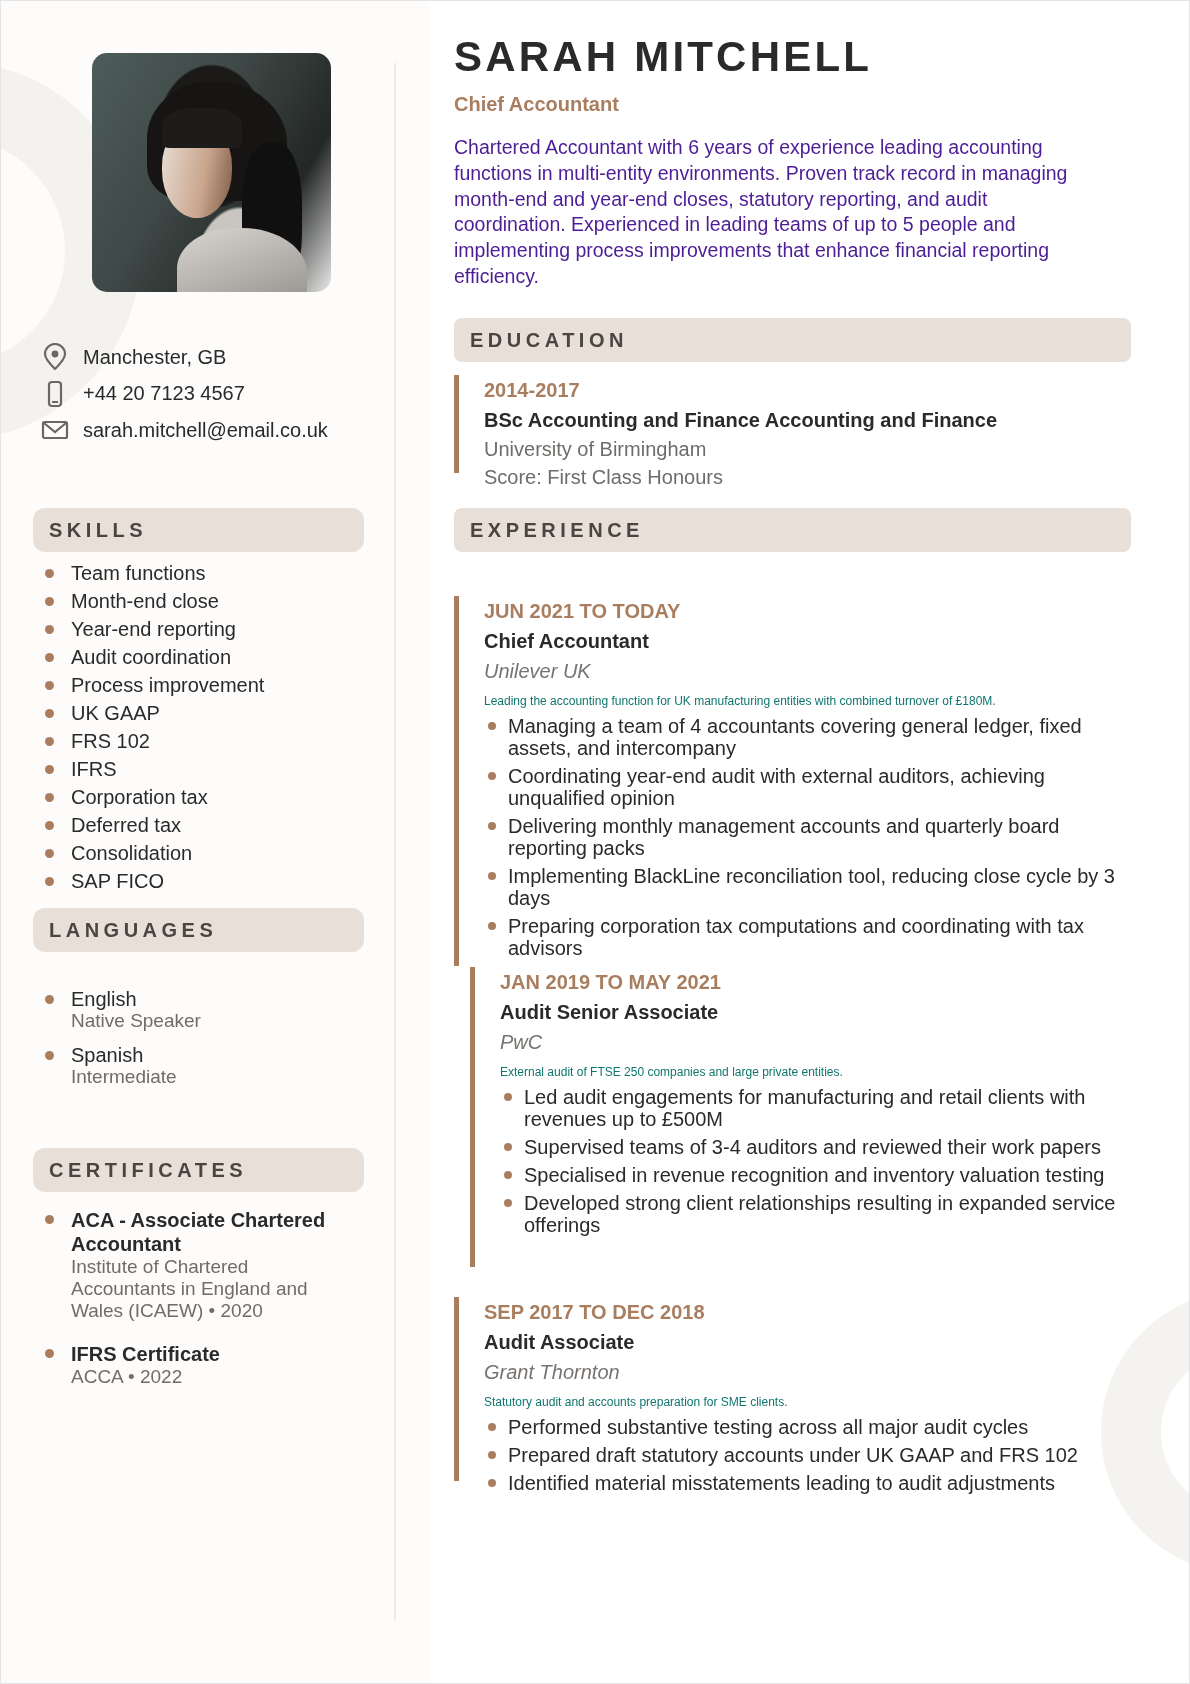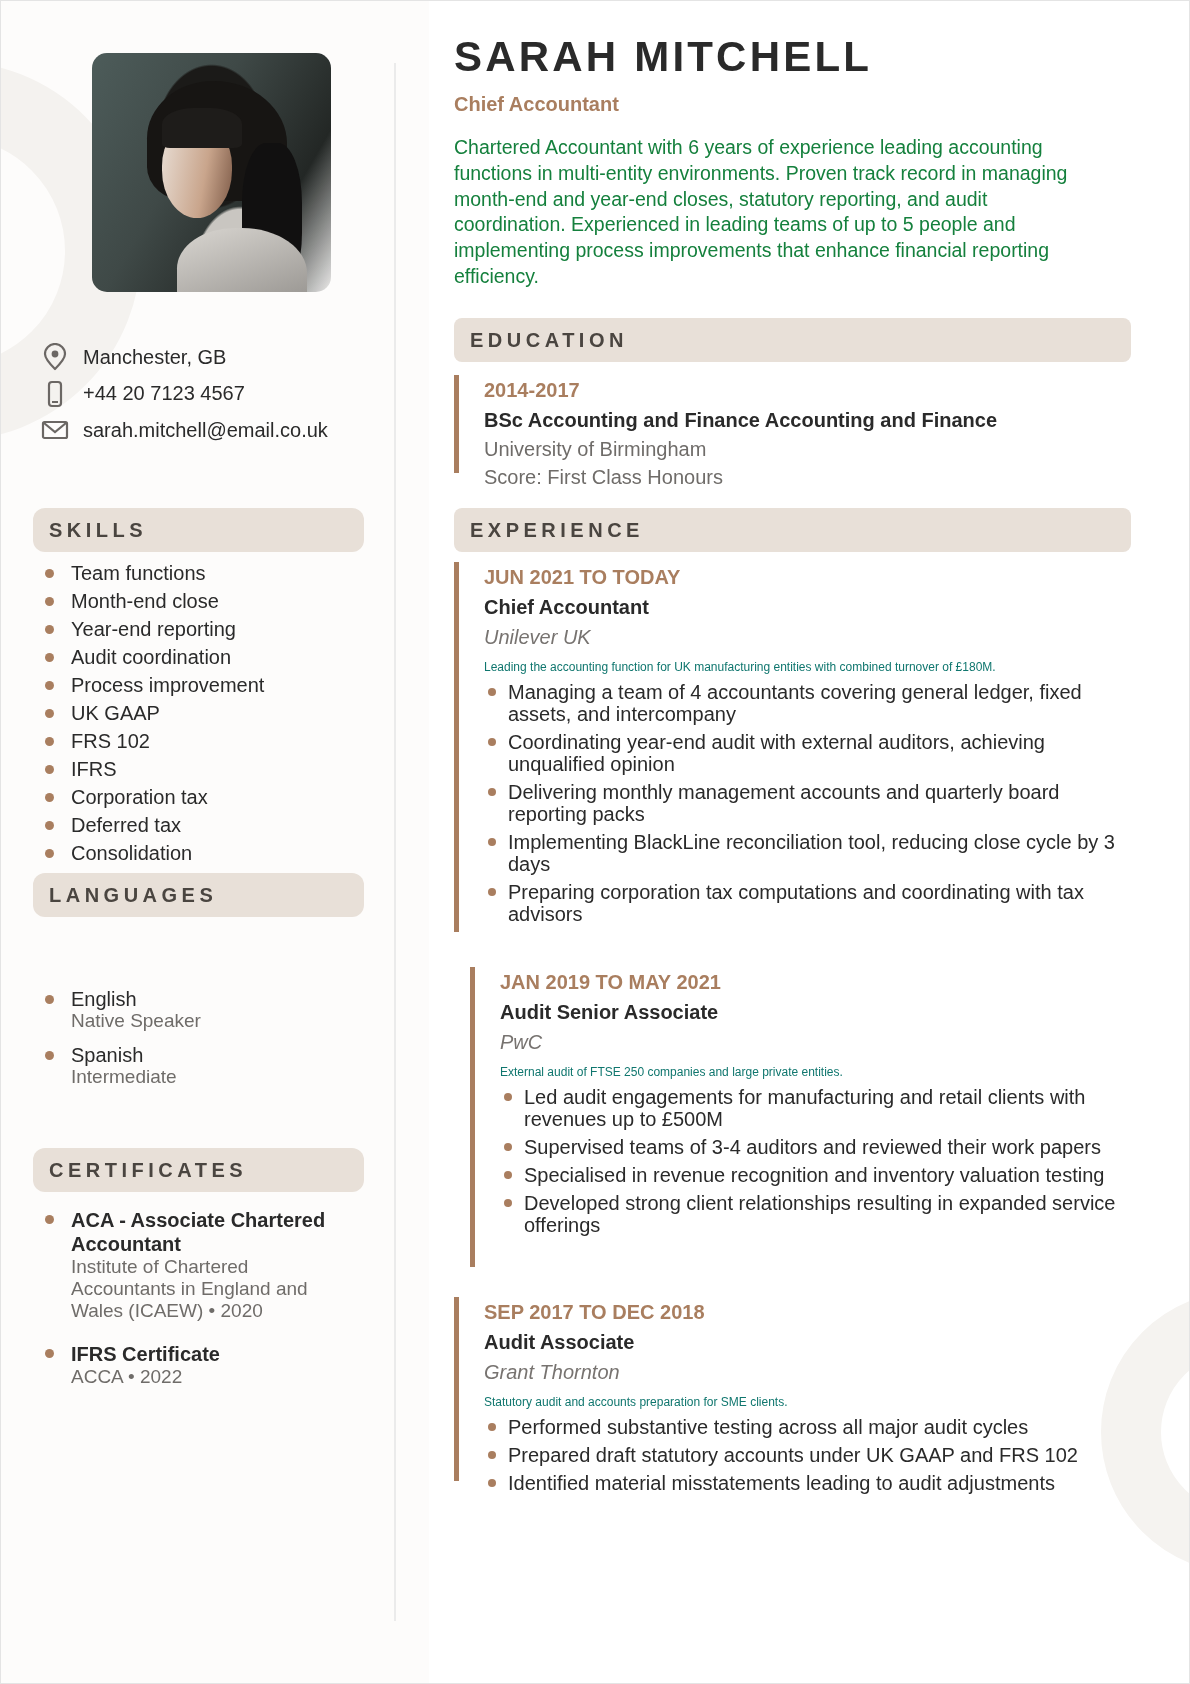--- a/index.html
+++ b/index.html
@@ -44,21 +44,21 @@
 
   .certs { position: absolute; left: 44px; top: 1207px; list-style: none; width: 300px; }
   .certs li { position: relative; padding-left: 26px; margin-bottom: 20px; }
   .certs li .bullet { top: 7px; }
   .certs .name { font-size: 20px; font-weight: bold; color: #2a2a2a; line-height: 24px; display: block; }
   .certs .issuer { font-size: 19px; color: #6f6c69; line-height: 22px; display: block; }
 
   .main { position: absolute; left: 453px; top: 0; width: 677px; }
   .name-title { position: absolute; left: 0; top: 32px; font-size: 42px; font-weight: bold; letter-spacing: 3.2px; color: #2a2a2a; white-space: nowrap; }
   .job-title { position: absolute; left: 0; top: 92px; font-size: 20px; font-weight: bold; color: #a97e5f; }
-  .summary { position: absolute; left: 0; top: 134px; width: 640px; font-size: 19.5px; line-height: 25.8px; color: #15803d; }
+  .summary { position: absolute; left: 0; top: 134px; width: 640px; font-size: 19.5px; line-height: 25.8px; color: #4c1d95; }
 
   .main-bar { position: absolute; left: 0; width: 677px; height: 44px; background: #e8e0d8; border-radius: 8px; }
   .main-bar .label { position: absolute; left: 16px; top: 11px; font-size: 20px; font-weight: bold; letter-spacing: 4.5px; color: #4a4540; }
 
   .entry { position: absolute; left: 0; width: 677px; }
   .entry .accent { position: absolute; left: 0; top: 0; bottom: 0; width: 5px; background: #a97e5f; }
   .entry .body { position: absolute; left: 30px; top: 0; width: 640px; }
   .date { font-size: 20px; font-weight: bold; color: #a97e5f; line-height: 30px; }
   .role { font-size: 20px; font-weight: bold; color: #2a2a2a; line-height: 30px; }
   .org { font-size: 20px; font-style: italic; color: #777370; line-height: 30px; }
@@ -125,21 +125,21 @@
       <li><span class="bullet"></span><span>Process improvement</span></li>
       <li><span class="bullet"></span><span>UK GAAP</span></li>
       <li><span class="bullet"></span><span>FRS 102</span></li>
       <li><span class="bullet"></span><span>IFRS</span></li>
       <li><span class="bullet"></span><span>Corporation tax</span></li>
       <li><span class="bullet"></span><span>Deferred tax</span></li>
       <li><span class="bullet"></span><span>Consolidation</span></li>
       <li><span class="bullet"></span><span>SAP FICO</span></li>
     </ul>
 
-    <div class="side-section-bar" style="top:872px;">
+    <div class="side-section-bar" style="top:907px;">
       <span class="label">LANGUAGES</span>
     </div>
     <ul class="langs">
       <li>
         <span class="bullet"></span>
         <span class="name">English</span>
         <span class="level">Native Speaker</span>
       </li>
       <li>
         <span class="bullet"></span>
@@ -183,21 +183,21 @@
         <div class="role">BSc Accounting and Finance Accounting and Finance</div>
         <div class="sub">University of Birmingham</div>
         <div class="sub">Score: First Class Honours</div>
       </div>
     </div>
 
     <div class="main-bar" style="top:507px;">
       <span class="label">EXPERIENCE</span>
     </div>
 
-    <div class="entry" style="top:561px; height:370px;">
+    <div class="entry" style="top:595px; height:370px;">
       <div class="accent"></div>
       <div class="body">
         <div class="date">JUN 2021 TO TODAY</div>
         <div class="role">Chief Accountant</div>
         <div class="org">Unilever UK</div>
         <div class="desc">Leading the accounting function for UK manufacturing entities with combined turnover of £180M.</div>
         <ul class="points">
           <li><span class="bullet"></span><span>Managing a team of 4 accountants covering general ledger, fixed assets, and intercompany</span></li>
           <li><span class="bullet"></span><span>Coordinating year-end audit with external auditors, achieving unqualified opinion</span></li>
           <li><span class="bullet"></span><span>Delivering monthly management accounts and quarterly board reporting packs</span></li>

